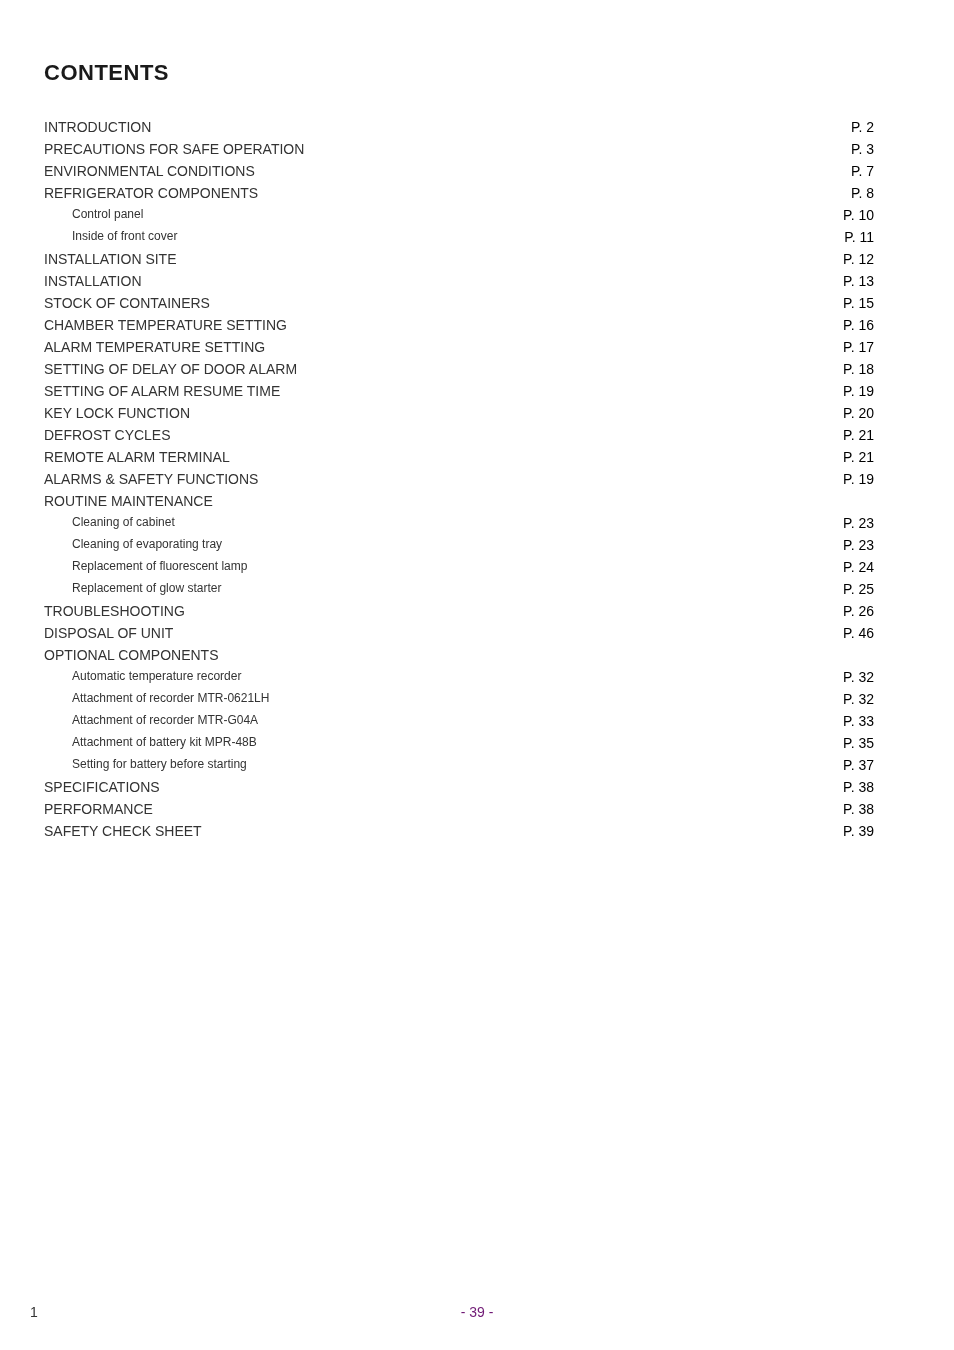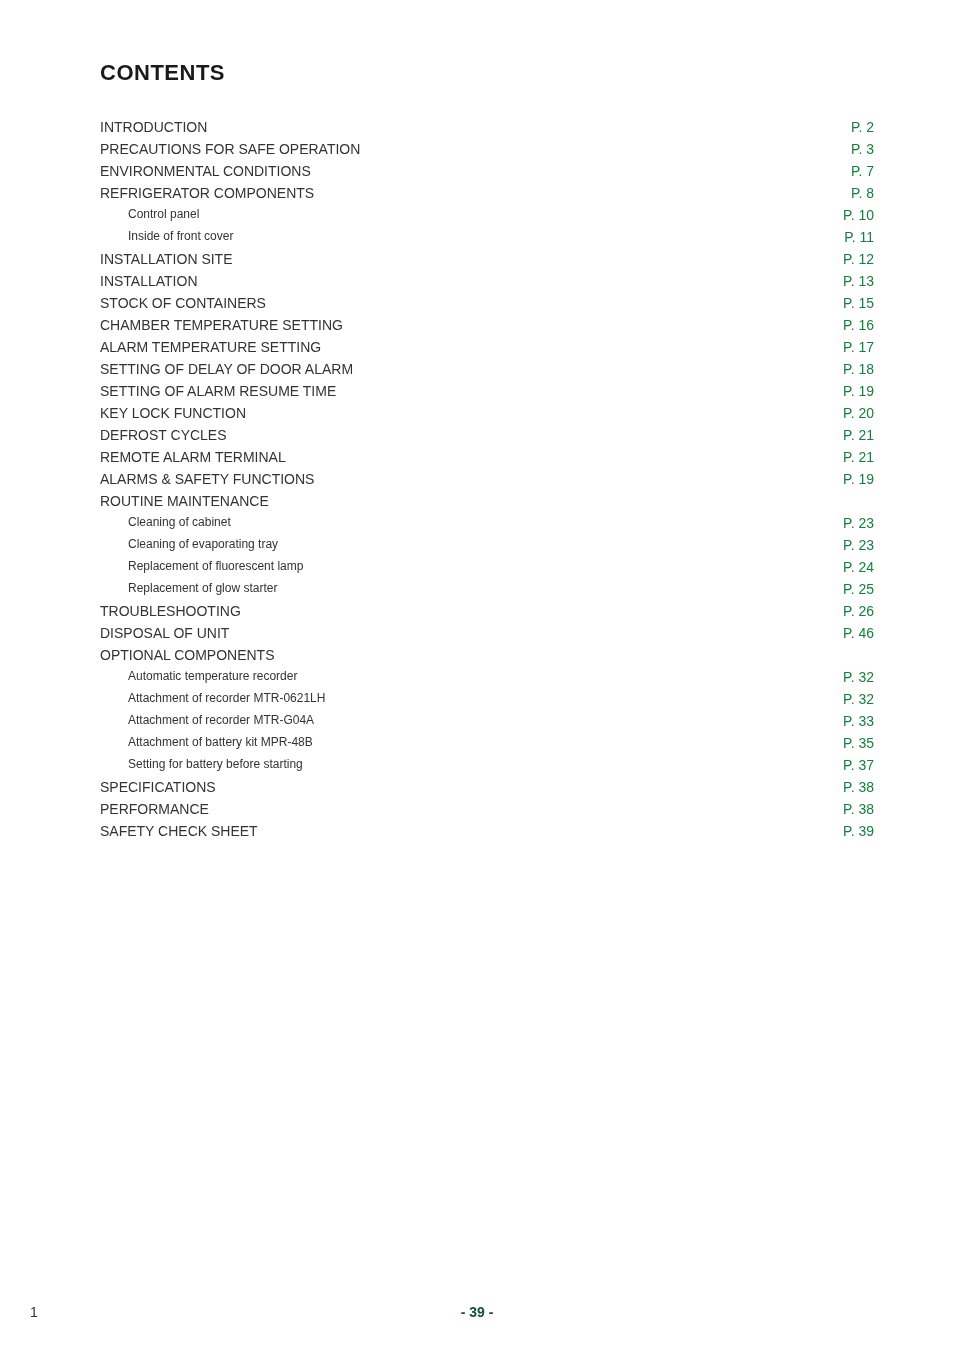--- a/index.html
+++ b/index.html
@@ -13,21 +13,21 @@
       font-family: Arial, Helvetica, sans-serif;
       width: 954px;
       min-height: 1350px;
       position: relative;
     }
 
     .page {
       width: 954px;
       min-height: 1350px;
       background: #ffffff;
-      padding: 60px 80px 80px 100px;
+      padding: 60px 80px 80px 44px;
       position: relative;
     }
 
     .contents-title {
       font-size: 22px;
       font-weight: bold;
       color: #1a1a1a;
       margin-bottom: 30px;
       letter-spacing: 0.5px;
     }
@@ -52,35 +52,34 @@
     .toc-table tr td.entry-label.indented {
       padding-left: 28px;
       font-size: 12px;
     }
 
     .toc-table tr td.entry-page {
       text-align: right;
       width: 60px;
       white-space: nowrap;
       font-size: 14px;
-      color: #15803d;
+      color: #000000;
     }
 
     .toc-table tr td.entry-page.no-page {
       color: transparent;
     }
 
     .footer-page-num {
       position: absolute;
       bottom: 30px;
       left: 50%;
       transform: translateX(-50%);
       font-size: 14px;
-      color: #14532d;
-      font-weight: bold;
+      color: #701a75;
     }
 
     .corner-num {
       position: absolute;
       bottom: 30px;
       left: 30px;
       font-size: 14px;
       color: #333333;
     }
   </style>

